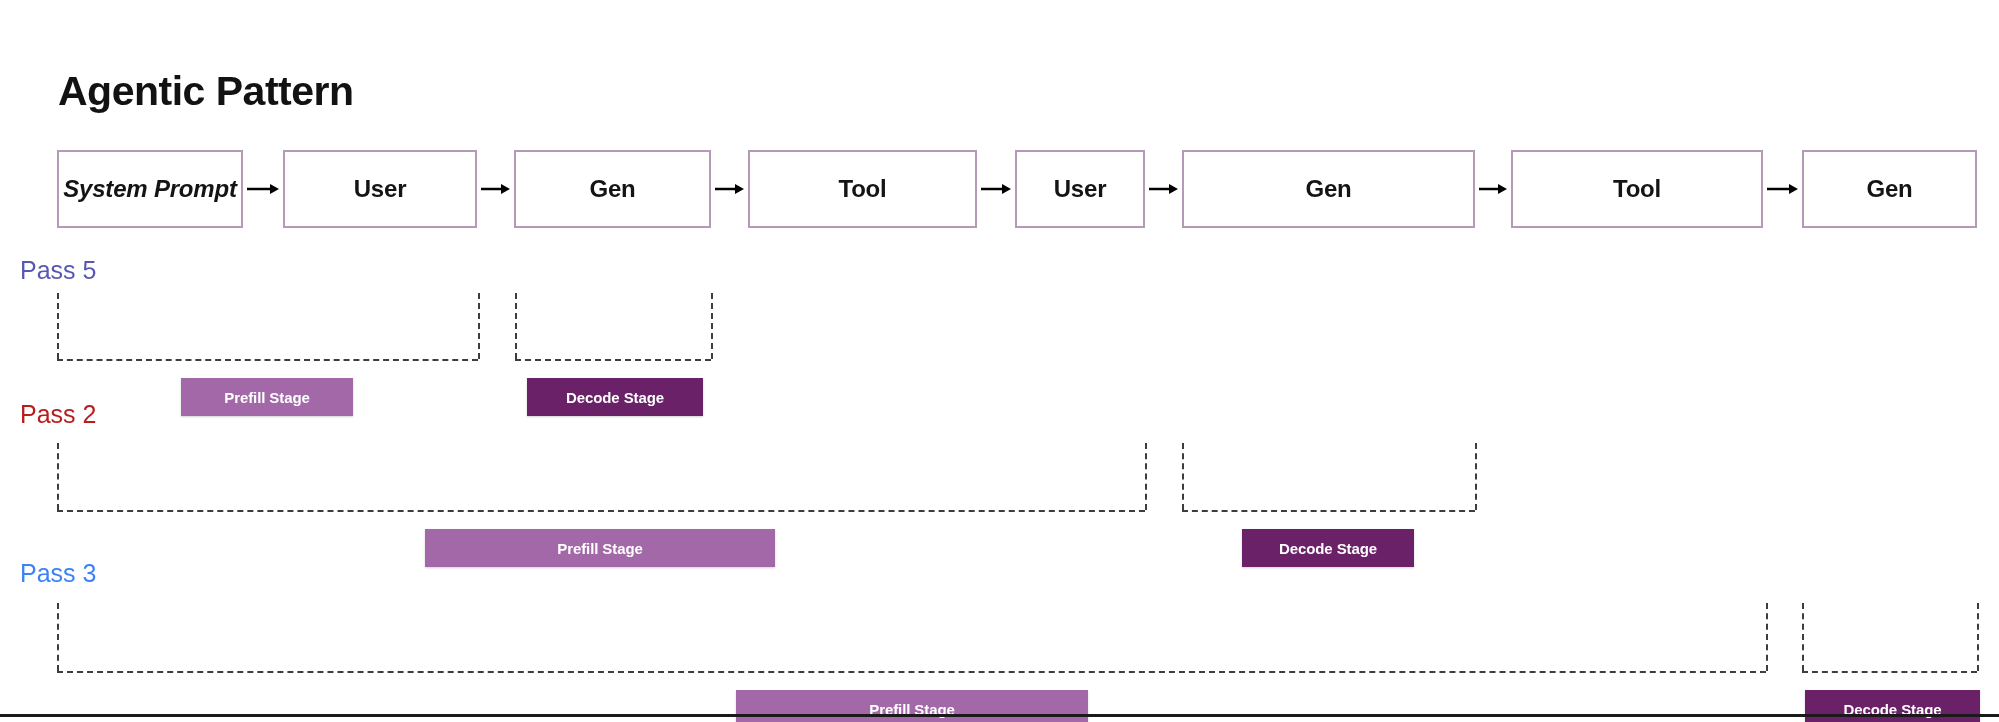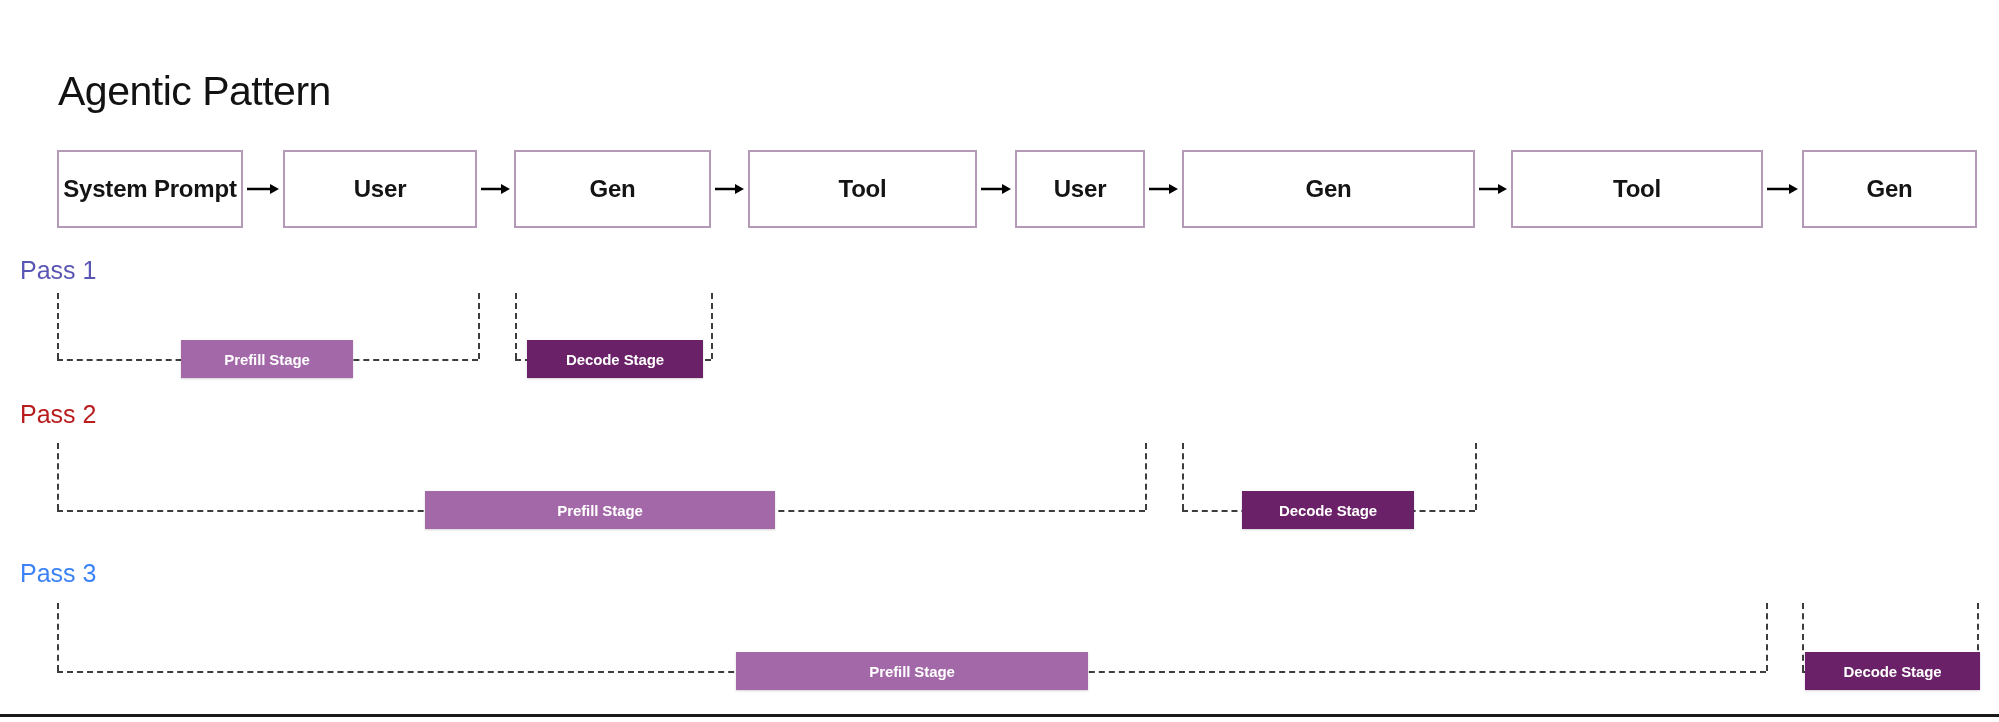--- a/index.html
+++ b/index.html
@@ -19,21 +19,21 @@
     background: #ffffff;
     overflow: hidden;
   }
 
   
   #page-title {
     position: absolute;
     left: 58px;
     top: 68px;
     font-size: 41px;
-    font-weight: 400;
+    font-weight: 700;
     letter-spacing: -0.5px;
     color: #121212;
     white-space: nowrap;
   }
 
   
   #flow-row {
     position: absolute;
     left: 0;
     top: 0;
@@ -89,20 +89,21 @@
   }
 
   
   .stage-bar {
     position: absolute;
     height: 38px;
     display: flex;
     align-items: center;
     justify-content: center;
     box-shadow: 0 1px 2px rgba(0,0,0,0.18);
+    margin-top: 38px;
   }
   .stage-bar.prefill { background: #a368a8; }
   .stage-bar.decode  { background: #6b2168; }
   .stage-bar-label {
     font-size: 15px;
     font-weight: 700;
     color: #ffffff;
     letter-spacing: -0.1px;
     white-space: nowrap;
   }
@@ -118,21 +119,21 @@
   }
 </style>
 </head>
 <body>
 
 <div id="canvas">
 
   <div id="page-title">Agentic Pattern</div>
 
   <div id="flow-row">
-      <div class="flow-box" style="left: 57px; width: 186px; border-color: rgb(180, 154, 182); background: rgb(255, 255, 255);">
+      <div class="flow-box" style="left: 57px; width: 186px; border-color: rgb(180, 154, 182); background: rgb(255, 255, 255); font-style: italic;">
         <span class="flow-box-label" style="color: rgb(20, 20, 20);">System Prompt</span>
       </div>
       <div class="flow-box" style="left: 283px; width: 194px; border-color: rgb(180, 154, 182); background: rgb(255, 255, 255);">
         <span class="flow-box-label" style="color: rgb(20, 20, 20);">User</span>
       </div>
       <div class="flow-box" style="left: 514px; width: 197px; border-color: rgb(180, 154, 182); background: rgb(255, 255, 255);">
         <span class="flow-box-label" style="color: rgb(20, 20, 20);">Gen</span>
       </div>
       <div class="flow-box" style="left: 748px; width: 229px; border-color: rgb(180, 154, 182); background: rgb(255, 255, 255);">
         <span class="flow-box-label" style="color: rgb(20, 20, 20);">Tool</span>
@@ -173,21 +174,21 @@
         <line x1="0" y1="7" x2="20" y2="7" stroke="#000000" stroke-width="2.5"></line>
         <polygon points="19,2 28,7 19,12" fill="#000000"></polygon>
       </svg>
       <svg class="flow-arrow" width="31" height="14" viewBox="0 0 31 14" style="left: 1767px;">
         <line x1="0" y1="7" x2="23" y2="7" stroke="#000000" stroke-width="2.5"></line>
         <polygon points="22,2 31,7 22,12" fill="#000000"></polygon>
       </svg>
     </div>
 
   <div id="passes-layer">
-      <div class="pass-label" style="left: 20px; top: 256px; color: rgb(90, 87, 180);">Pass 1</div>
+      <div class="pass-label" style="left: 20px; top: 256px; color: rgb(90, 87, 180);">Pass 5</div>
       <div class="bracket-base" style="left: 57px; width: 421px; top: 359px; border-top-color: rgb(61, 61, 61);"></div>
       <div class="bracket-tick" style="left: 57px; top: 293px; height: 66px; border-left-color: rgb(61, 61, 61);"></div>
       <div class="bracket-tick" style="left: 478px; top: 293px; height: 66px; border-left-color: rgb(61, 61, 61);"></div>
       <div class="stage-bar prefill" style="left: 181px; width: 172px; top: 340px; background: rgb(163, 104, 168);">
         <span class="stage-bar-label" style="color: rgb(255, 255, 255);">Prefill Stage</span>
       </div>
       <div class="bracket-base" style="left: 515px; width: 196px; top: 359px; border-top-color: rgb(61, 61, 61);"></div>
       <div class="bracket-tick" style="left: 515px; top: 293px; height: 66px; border-left-color: rgb(61, 61, 61);"></div>
       <div class="bracket-tick" style="left: 711px; top: 293px; height: 66px; border-left-color: rgb(61, 61, 61);"></div>
       <div class="stage-bar decode" style="left: 527px; width: 176px; top: 340px; background: rgb(107, 33, 104);">

